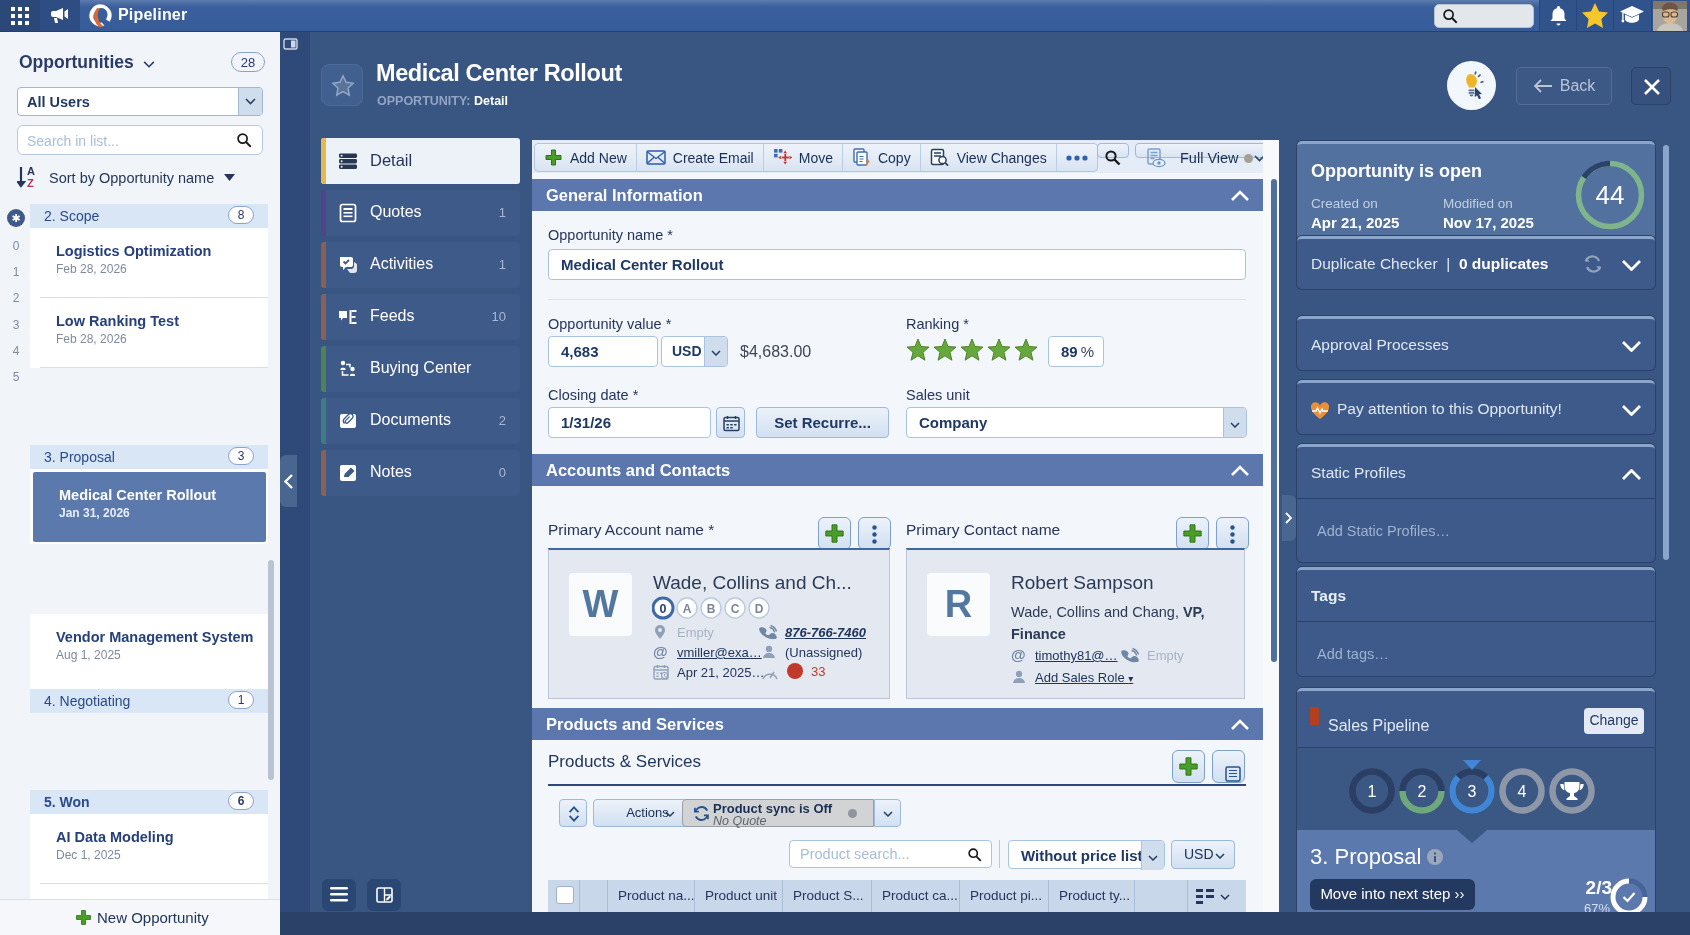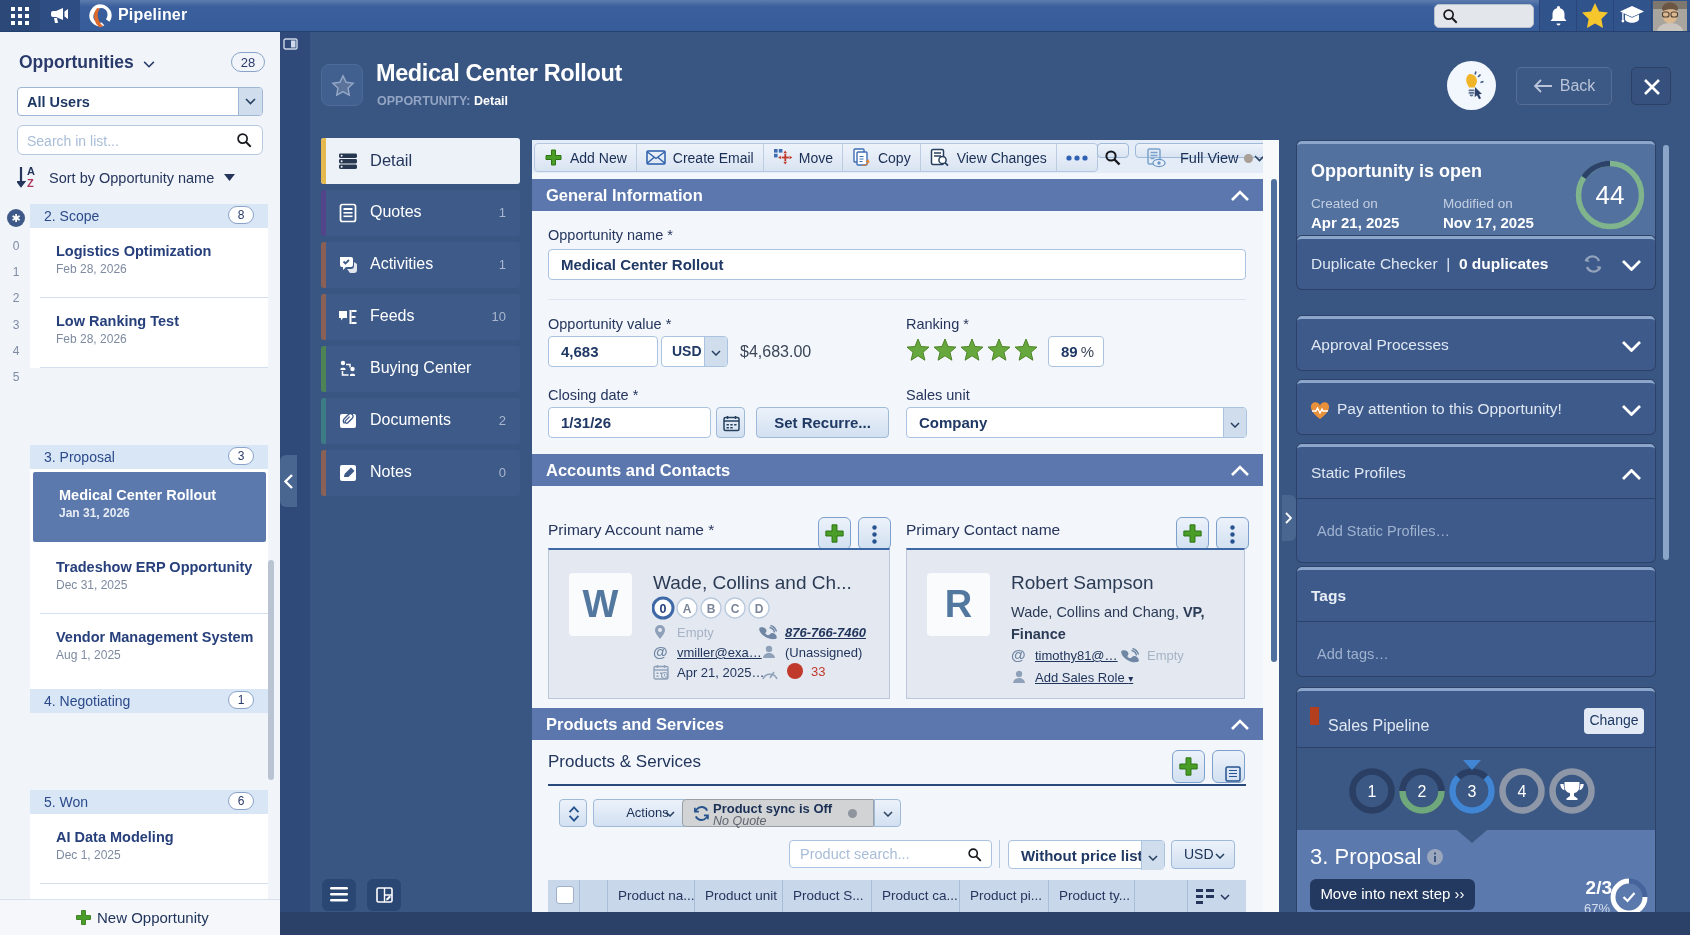--- a/index.html
+++ b/index.html
@@ -231,34 +231,29 @@
     </div>
   <div class="grp" style="top:245px;">
       <span class="gt">3. Proposal</span>
       <span class="gb">3</span>
     </div>
   <div class="item" style="top:269px; height:75px;"></div>
   <div class="item sel" style="top:272px;">
       <span class="t">Medical Center Rollout</span>
       <span class="d">Jan 31, 2026</span>
     </div>
-  <div class="item" style="top:344px;">
-      <span class="t">Tradeshow ERP Opportunity</span>
-      <span class="d">Dec 31, 2025</span>
-      <span class="dv"></span>
-    </div>
   <div class="item" style="top:414px; height:75px;">
       <span class="t">Vendor Management System</span>
       <span class="d">Aug 1, 2025</span>
     </div>
   <div class="grp" style="top:489px;">
       <span class="gt">4. Negotiating</span>
       <span class="gb">1</span>
     </div>
-  <div class="grp" style="top:590px;">
+  <div class="grp" style="top:590px;font-weight:bold;">
       <span class="gt">5. Won</span>
       <span class="gb">6</span>
     </div>
   <div class="item" style="top:614px;">
       <span class="t">AI Data Modeling</span>
       <span class="d">Dec 1, 2025</span>
       <span class="dv"></span>
     </div>
   <div class="item" style="top:684px; height:15px;"></div>
 </div>

